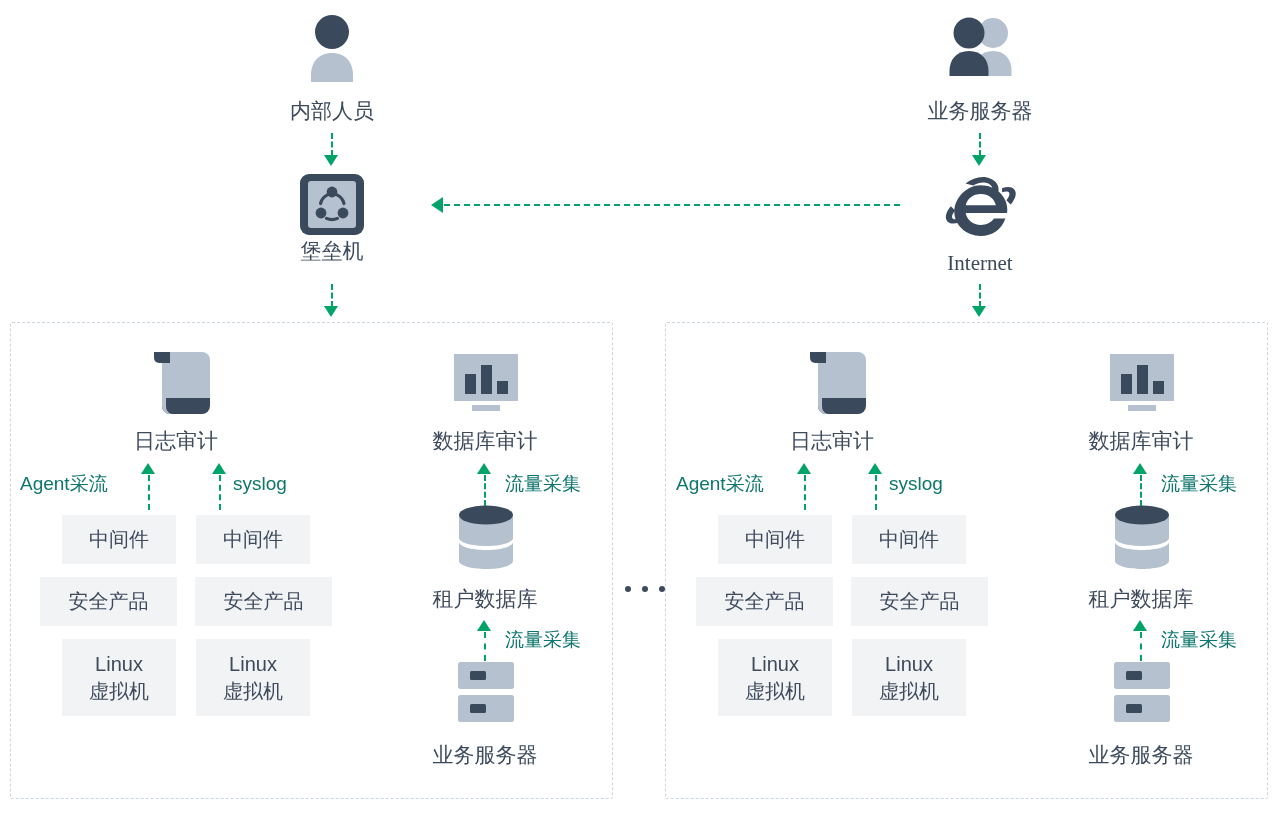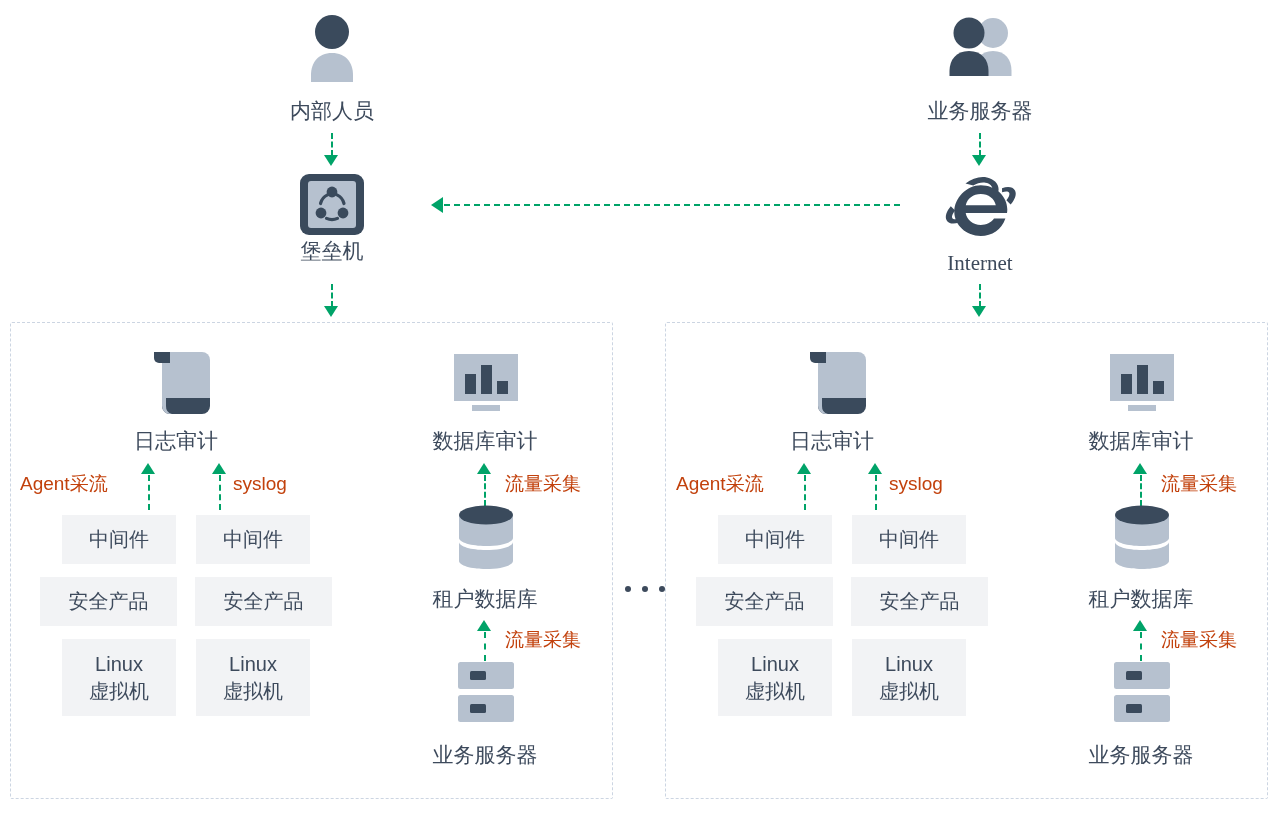--- a/index.html
+++ b/index.html
@@ -29,21 +29,21 @@
     line-height: 26px;
     color: #3d4a5c;
     white-space: nowrap;
     text-align: center;
   }
   .label.center { transform: translateX(-50%); font-family: Liberation Serif, serif; }
   .flow-label {
     position: absolute;
     font-size: 19px;
     line-height: 24px;
-    color: #c2410c;
+    color: #0f766e;
     white-space: nowrap;
   }
 
   
   .panel {
     position: absolute;
     border: 1.6px dashed #ccd5e2;
     border-radius: 2px;
     box-sizing: border-box;
   }

